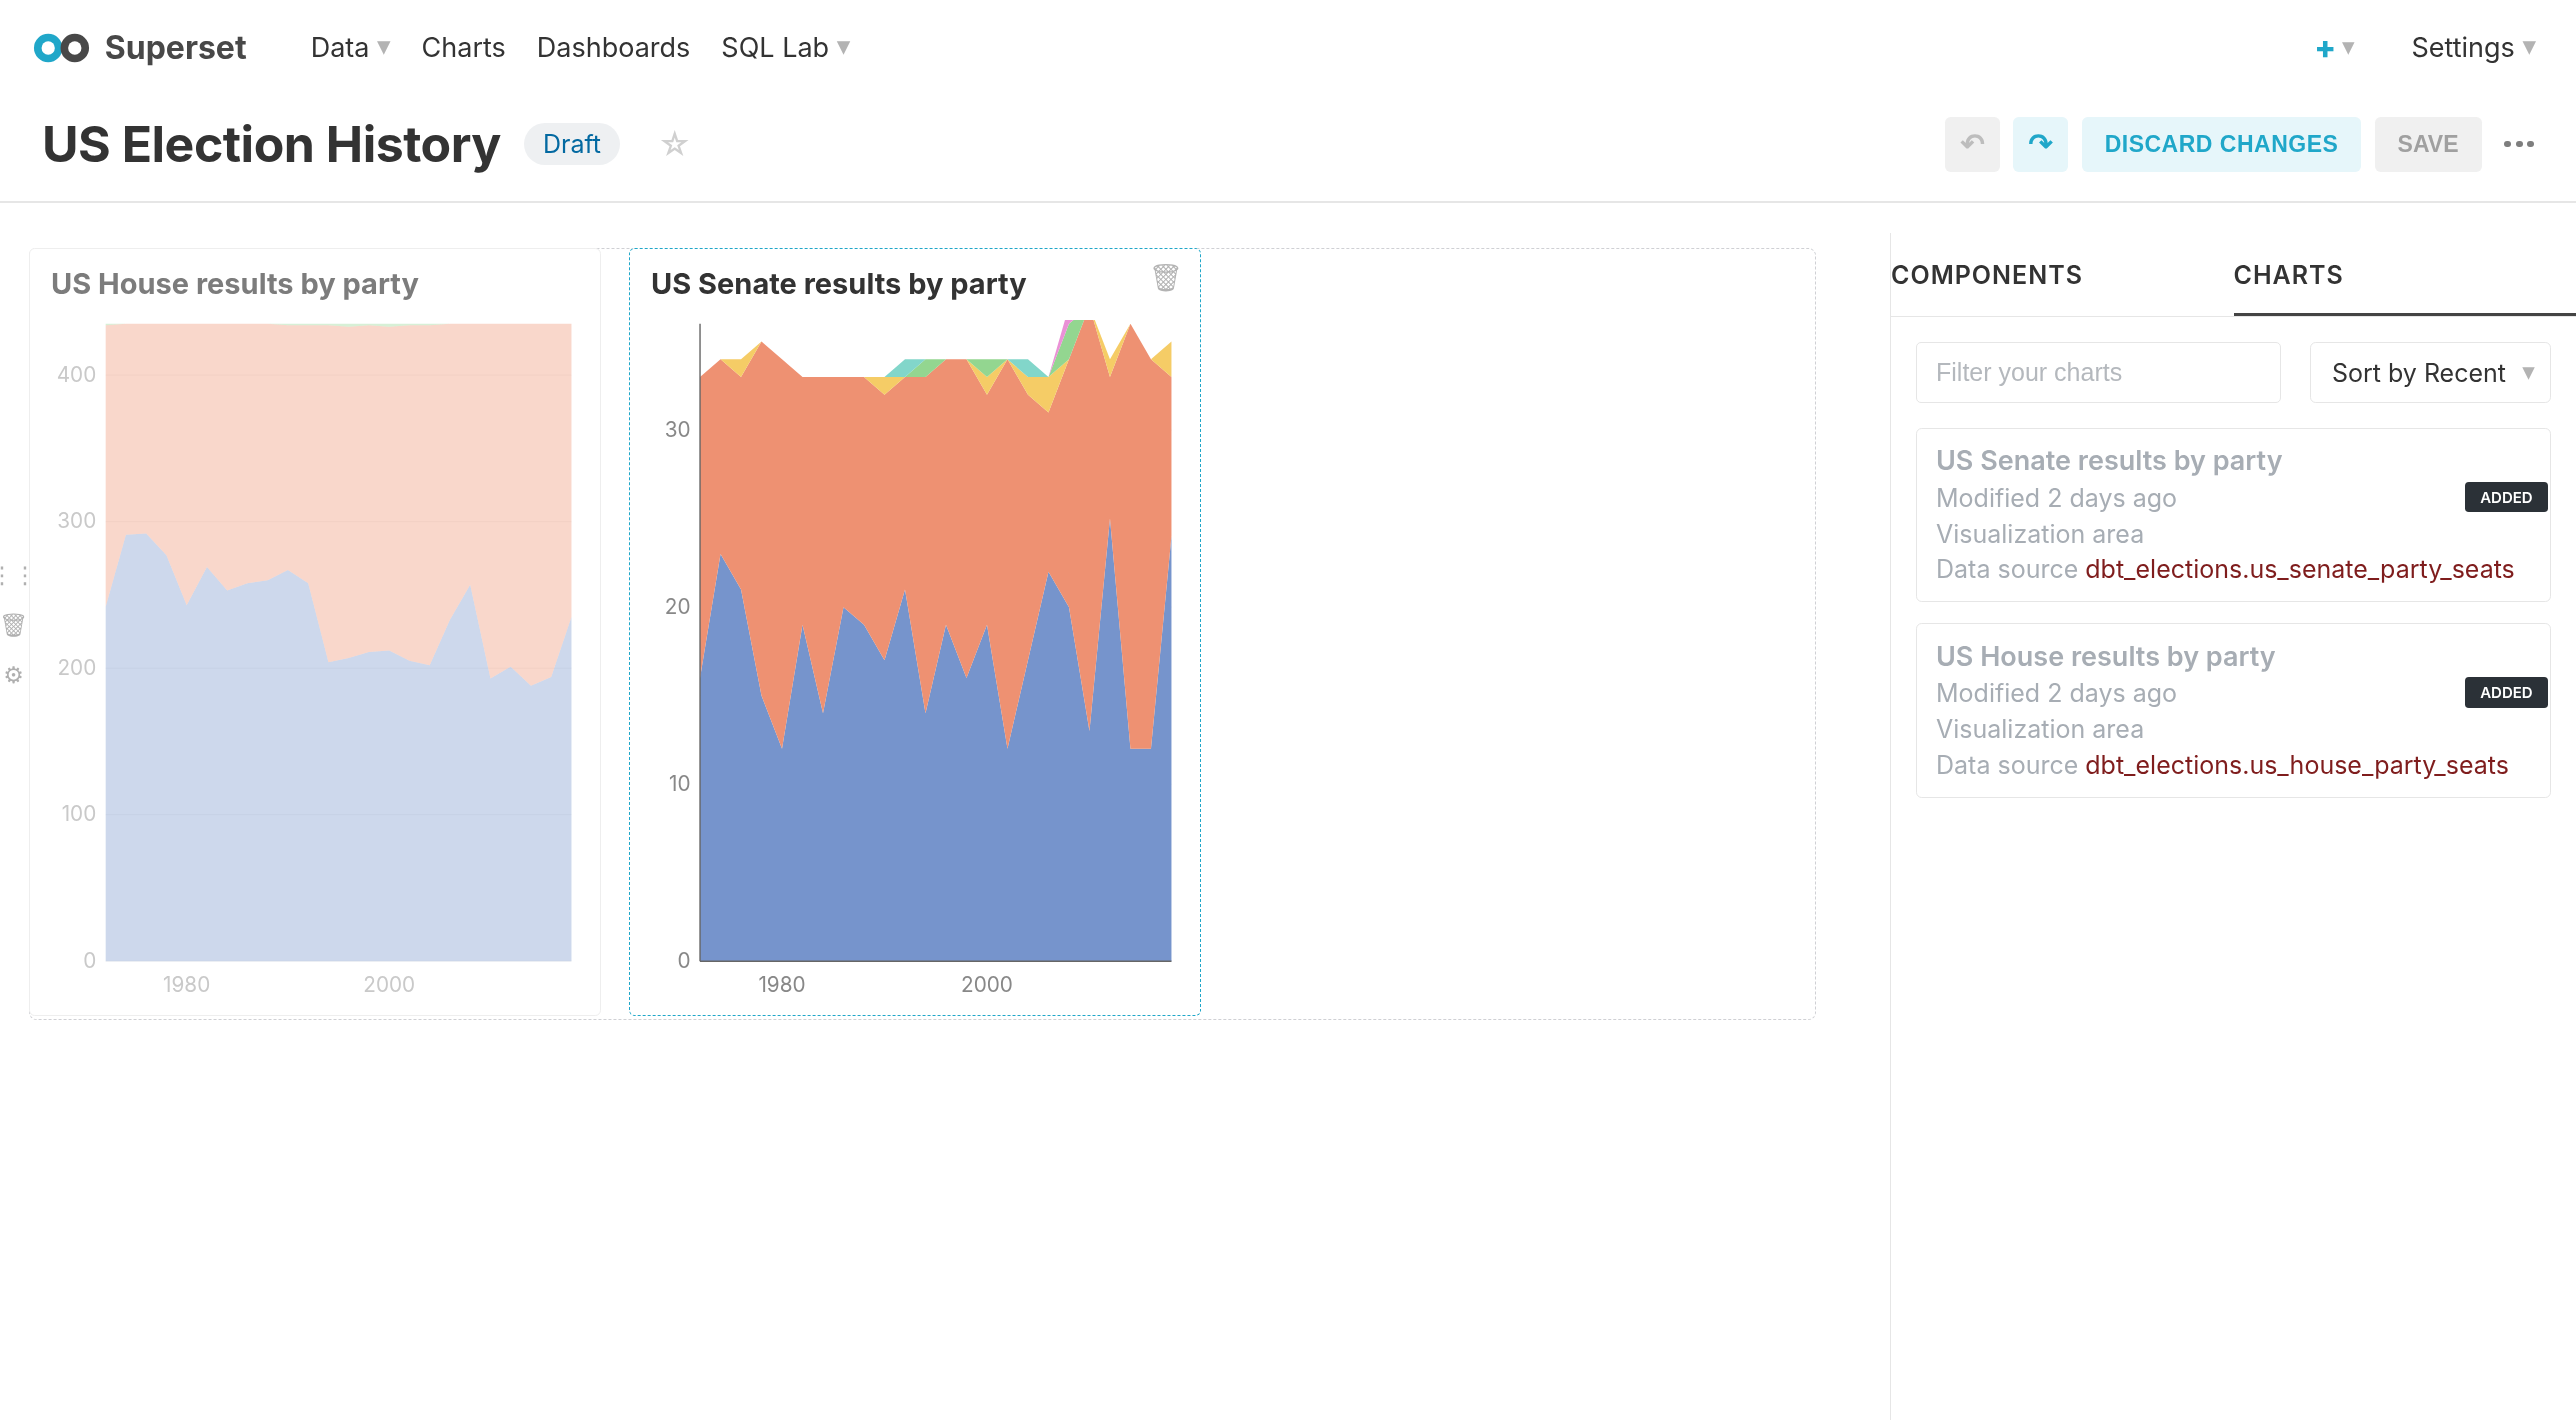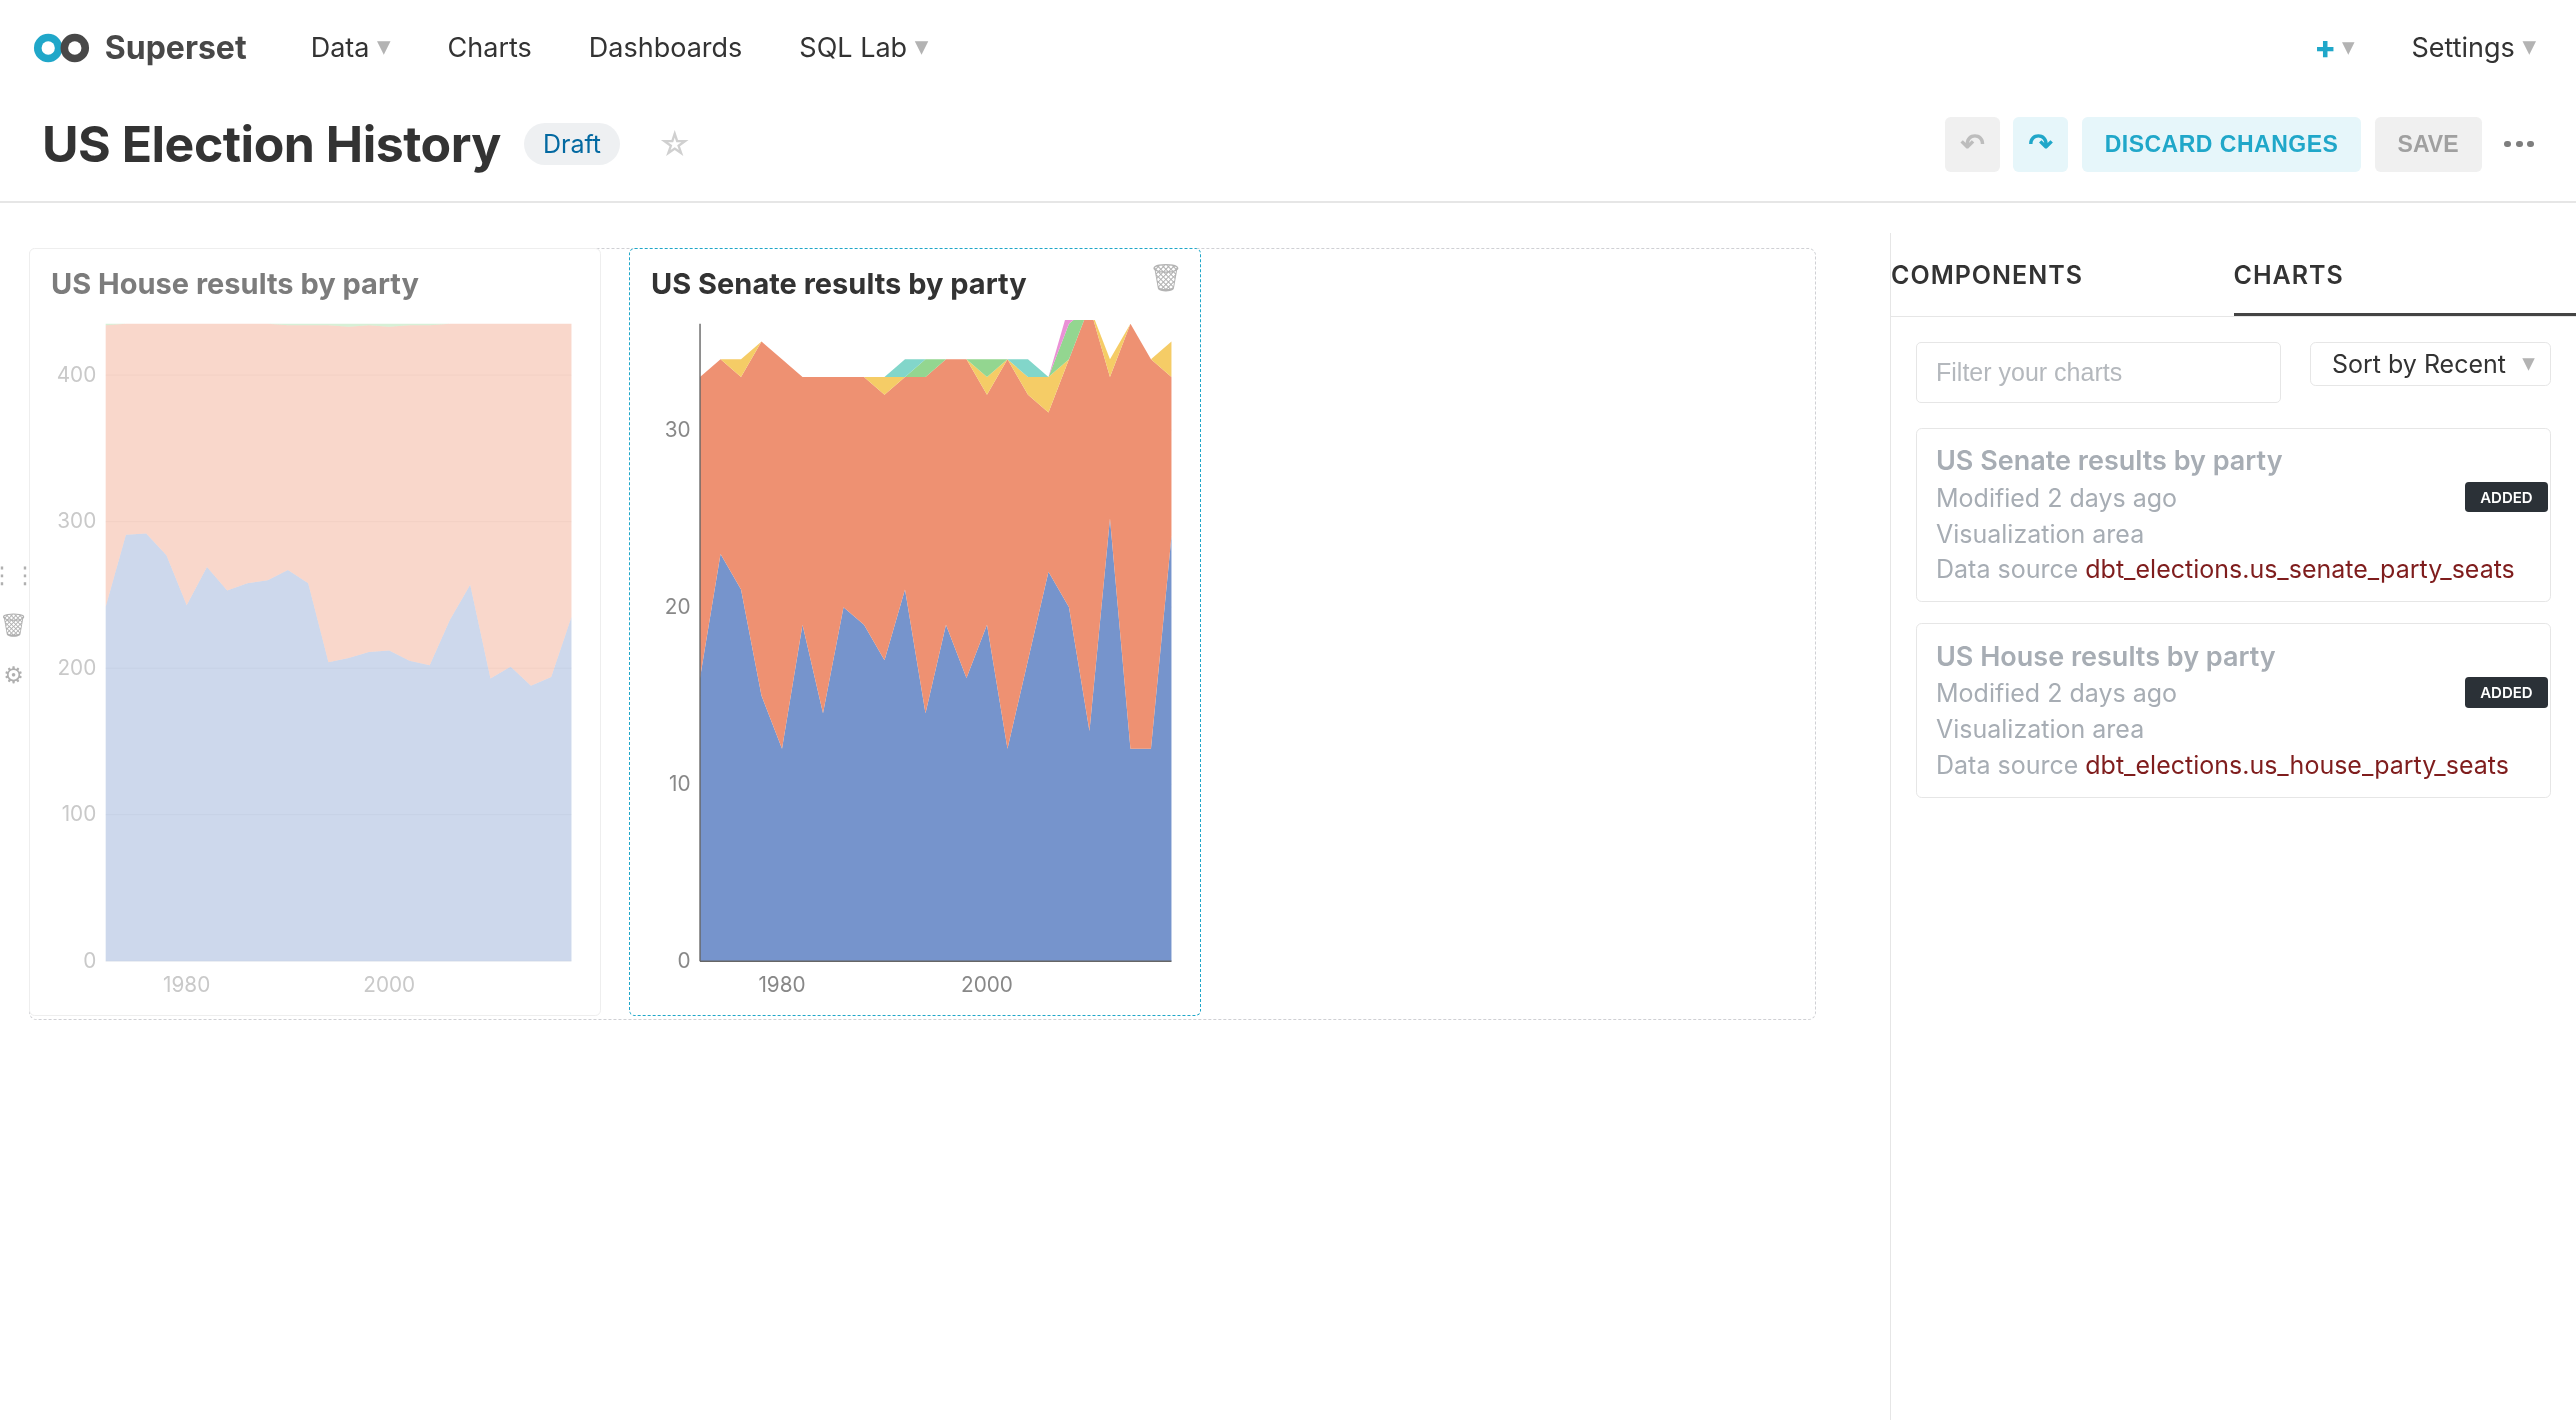--- a/index.html
+++ b/index.html
@@ -17,21 +17,21 @@
   *{box-sizing:border-box;}
   html,body{margin:0;padding:0;font-family:Inter,Helvetica,Arial,sans-serif;font-size:25px;color:var(--text-dark);background:var(--bg);}
   body{width:2576px;height:1421px;overflow:hidden;position:relative;}
 
   
   .navbar{height:95px;display:flex;align-items:center;padding:0 40px 0 30.5px;border-bottom:0 solid transparent;}
   .brand{display:flex;align-items:center;gap:13.3px;margin-right:64px;}
   .brand-logo{display:flex;align-items:center;}
   .brand-logo svg{width:61px;height:38px;}
   .brand-name{font-weight:700;font-size:32px;color:#484848;}
-  .nav-menu{display:flex;gap:57px;align-items:center;justify-content:center;}
+  .nav-menu{display:flex;gap:31px;align-items:center;justify-content:center;}
   .nav-item{display:flex;align-items:center;gap:7.6px;font-size:27px;color:#333;cursor:pointer;}
   .nav-item .caret{color:#b3b3b3;}
   .nav-right{margin-left:auto;display:flex;align-items:center;gap:57px;}
   .plus-group{display:flex;align-items:center;gap:5.7px;color:var(--primary);}
   .plus-group .plus{font-size:32px;font-weight:800;}
   .plus-group .caret{color:#b3b3b3;}
   .settings-item{display:flex;align-items:center;gap:7.6px;font-size:27px;color:#333;cursor:pointer;}
   .settings-item .caret{color:#b3b3b3;}
 
   
@@ -73,21 +73,21 @@
   .chart-slot{position:absolute;left:21px;right:21px;top:71px;bottom:17px;}
   .chart-slot svg{width:100%;height:100%;display:block;}
 
   
   .tabs{height:84px;display:flex;align-items:flex-end;border-bottom:1.9px solid var(--border-light);}
   .tab{flex:1;text-align:left;font-size:25px;font-weight:600;letter-spacing:1px;color:#333;padding-bottom:23px;border-bottom:3.8px solid transparent;cursor:pointer;}
   .tab.active{border-bottom-color:#444;}
   .filter-row{display:flex;gap:29px;padding:25px 25px 25px 25px;}
   .filter-input{flex:1;height:61px;border:1.9px solid var(--border-light);border-radius:5px;padding:0 19px;font-size:25px;color:#333;}
   .filter-input::placeholder{color:#b4b8bd;}
-  .sort-select{height:44px;border:1.9px solid var(--border-light);border-radius:5.7px;padding:0 44px 0 21px;font-size:25px;color:#333;background:#fff;position:relative;display:flex;align-items:center;gap:19px;cursor:pointer;}
+  .sort-select{height:61px;border:1.9px solid var(--border-light);border-radius:5.7px;padding:0 44px 0 21px;font-size:25px;color:#333;background:#fff;position:relative;display:flex;align-items:center;gap:19px;cursor:pointer;}
   .sort-select .caret{color:#b3b3b3;position:absolute;right:15.3px;}
 
   .chart-list{display:flex;flex-direction:column;gap:21px;padding:0 25px;}
   .chart-item{border:1.9px solid var(--border-light);border-radius:5.7px;padding:15.3px 19px 17px 19px;position:relative;}
   .chart-item .ci-title{font-size:27px;font-weight:600;color:#a7adb4;}
   .chart-item .ci-line{font-size:25px;color:#a7adb4;margin-top:5.7px;}
   .chart-item .ci-ds{color:#a7adb4;}
   .chart-item .ci-ds a{color:#7f1d1d;text-decoration:none;}
   .badge{position:absolute;right:2px;top:53px;background:#2b3137;color:#fff;font-size:15px;font-weight:600;padding:5.7px 15.3px;border-radius:3.8px;}
 

